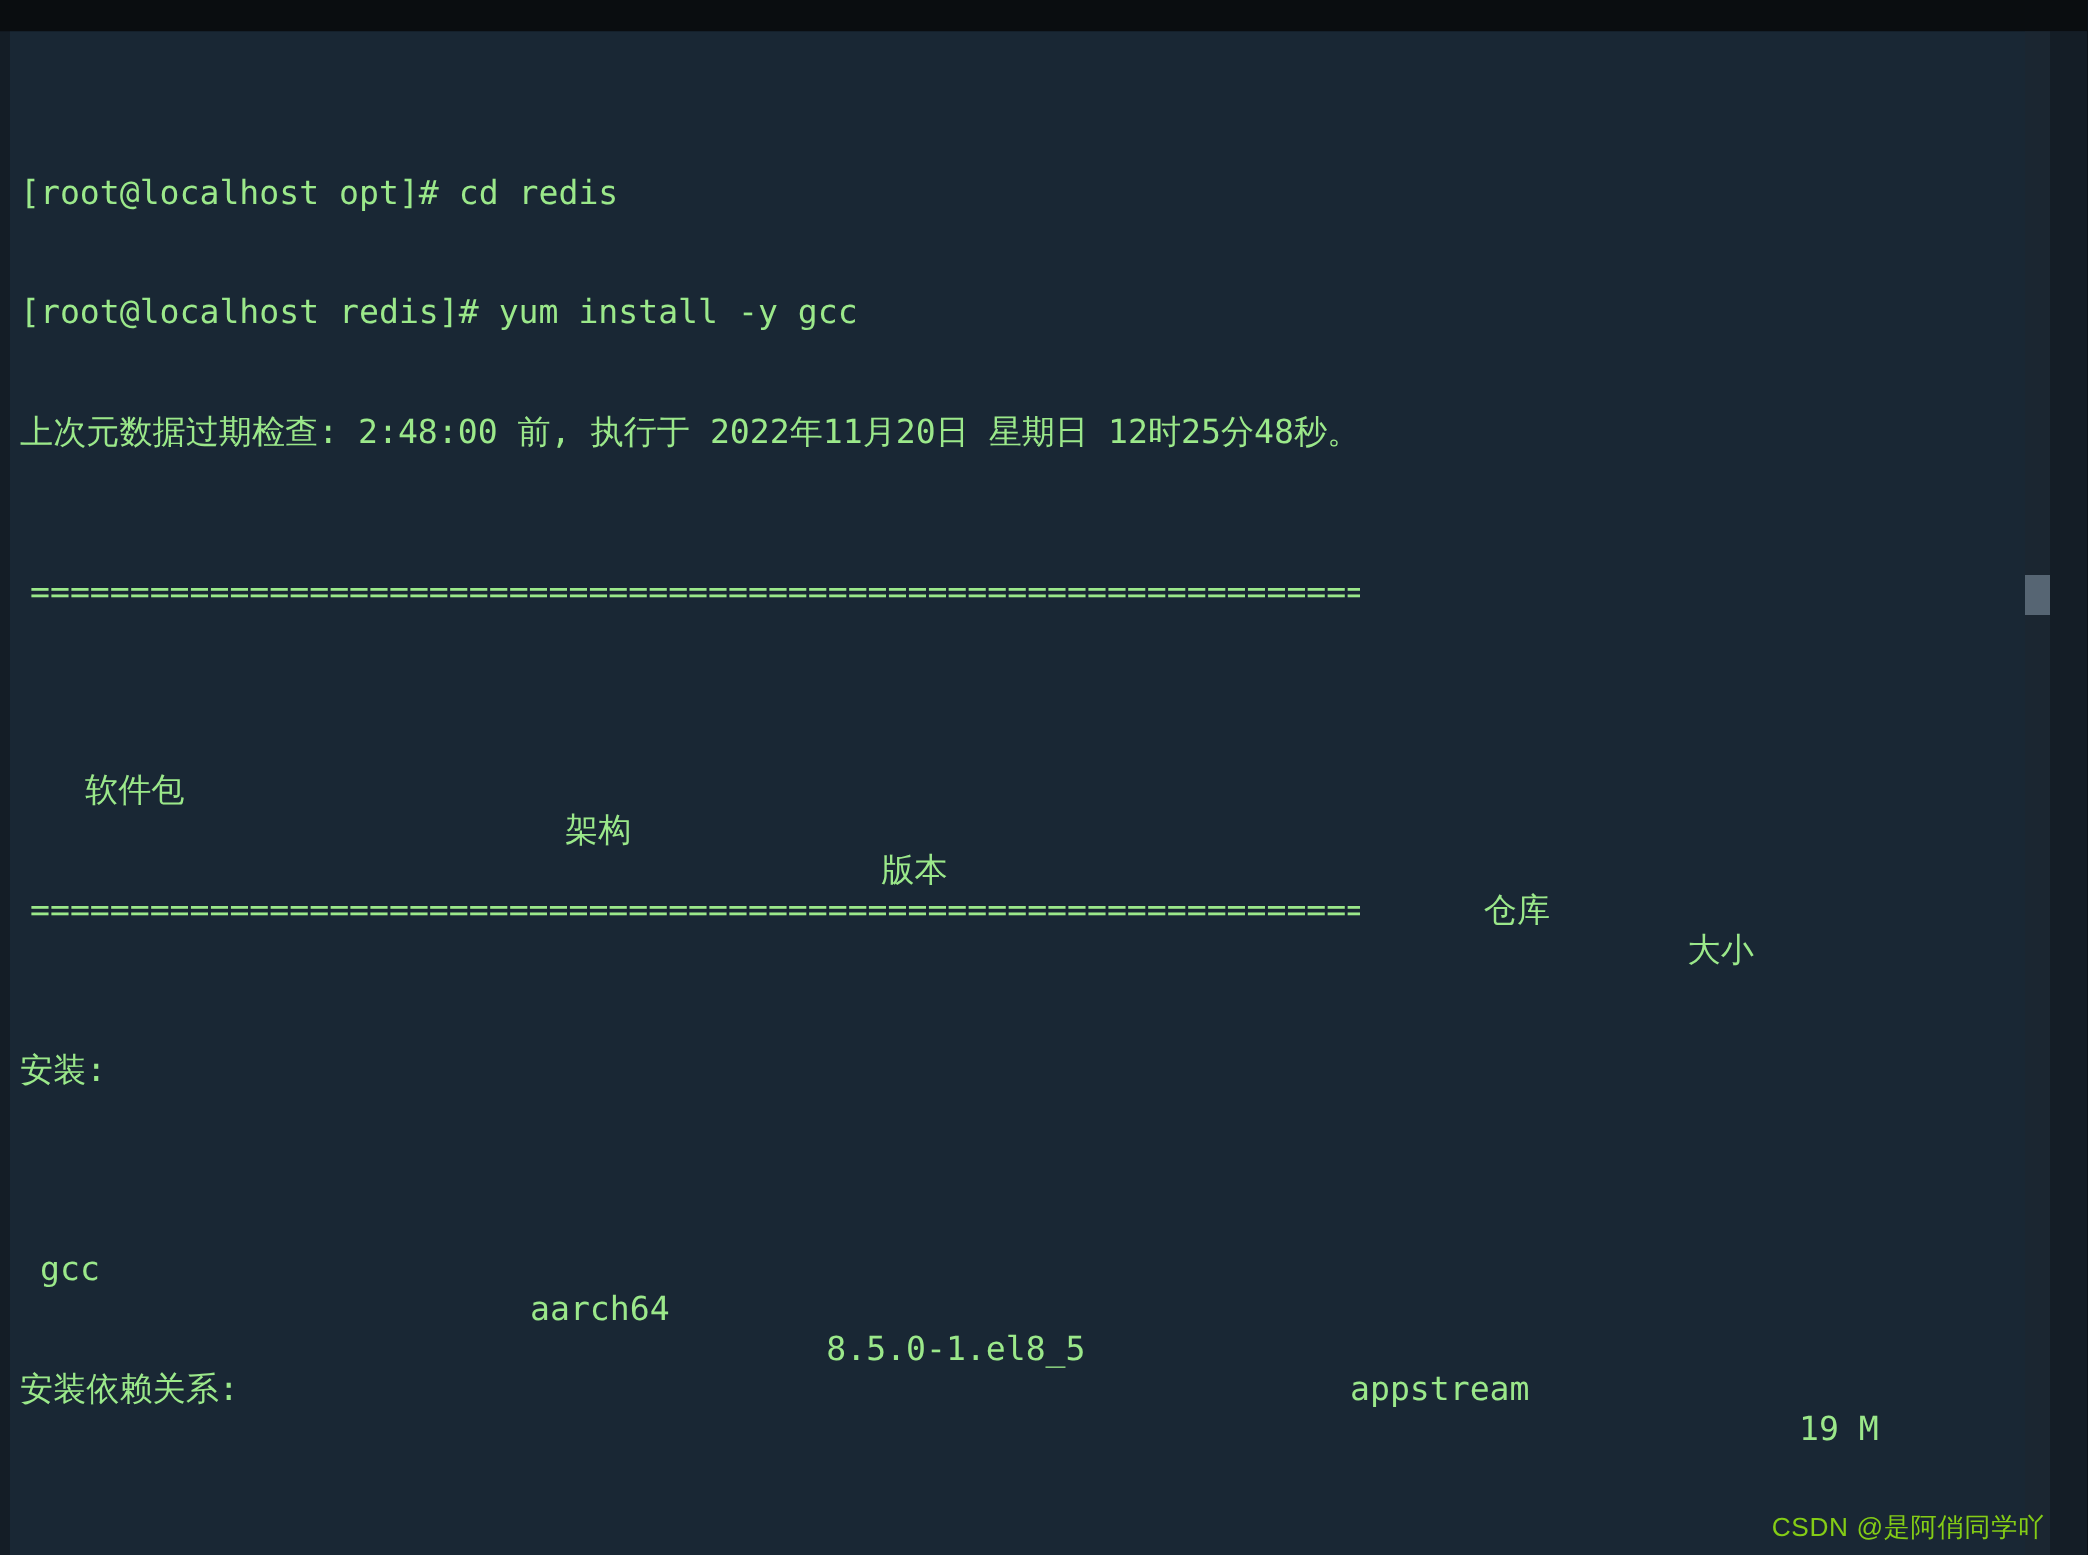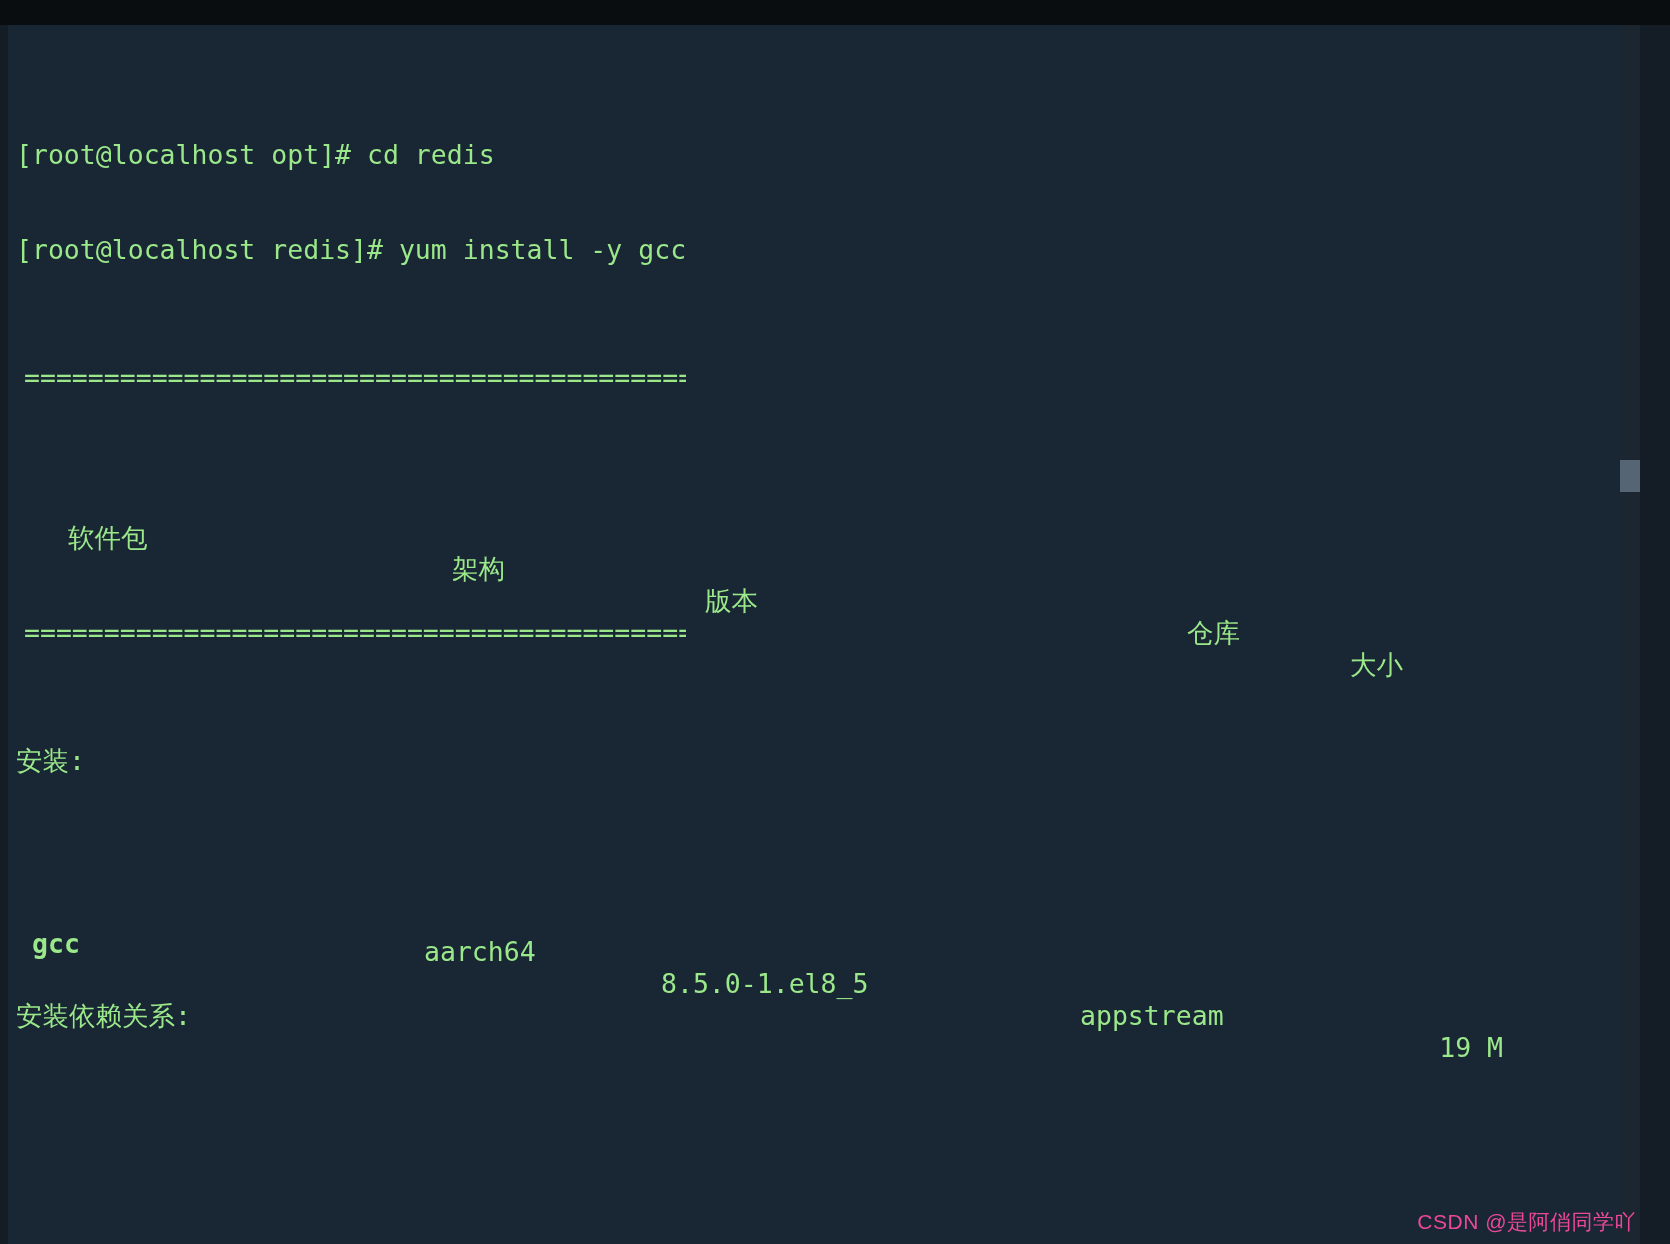--- a/index.html
+++ b/index.html
@@ -73,21 +73,21 @@
     left: 0;
     top: 0;
     padding: 18px 0 0 8px;
     color: #9be88a;
     font-size: 26.5px;
     line-height: 31.9px;
     white-space: pre;
     letter-spacing: 0px;
   }
   .line { height: 31.9px; white-space: pre; }
-  .bold { font-weight: bold; margin-top: 24px; }
+  .bold { font-weight: normal; }
 
   
   .row { position: relative; height: 31.9px; white-space: pre; }
   .c-name  { position: absolute; left: 16px; }
   .c-arch  { position: absolute; left: 392px; margin-left: 16px; }
   .c-ver   { position: absolute; left: 645px; }
   .c-repo  { position: absolute; left: 1064px; }
   .c-size  { position: absolute; left: 1327px; width: 160px; text-align: right; }
 
   .hrow { position: relative; height: 31.9px; white-space: pre; margin-left: 44px; }
@@ -111,39 +111,40 @@
     overflow: hidden;
     white-space: nowrap;
     font-size: 26.5px;
     line-height: 31.9px;
   }
 
   #watermark {
     position: absolute;
     right: 34px;
     bottom: 8px;
-    color: #ec4899;
+    color: #84cc16;
     font-size: 21px;
     font-family: "Liberation Sans", sans-serif;
     letter-spacing: 0.5px;
   }
 </style>
 </head>
 <body>
 
 <div id="screen">
 
   <div id="top-strip"></div>
   <div id="left-gutter"></div>
 
   <div id="terminal">
     <div class="console">
 
       <div class="line">[root@localhost opt]# cd redis</div>
       <div class="line">[root@localhost redis]# yum install -y gcc</div>
+      <div class="line">上次元数据过期检查: 2:48:00 前, 执行于 2022年11月20日 星期日 12时25分48秒。</div>
 
       <div class="sep"><span class="sep-inner">================================================================================================================================================================</span></div>
 
       <div class="hrow">
         <span class="h-name">软件包</span>
         <span class="h-arch">架构</span>
         <span class="h-ver">版本</span>
         <span class="h-repo">仓库</span>
         <span class="h-size">大小</span>
       </div>

